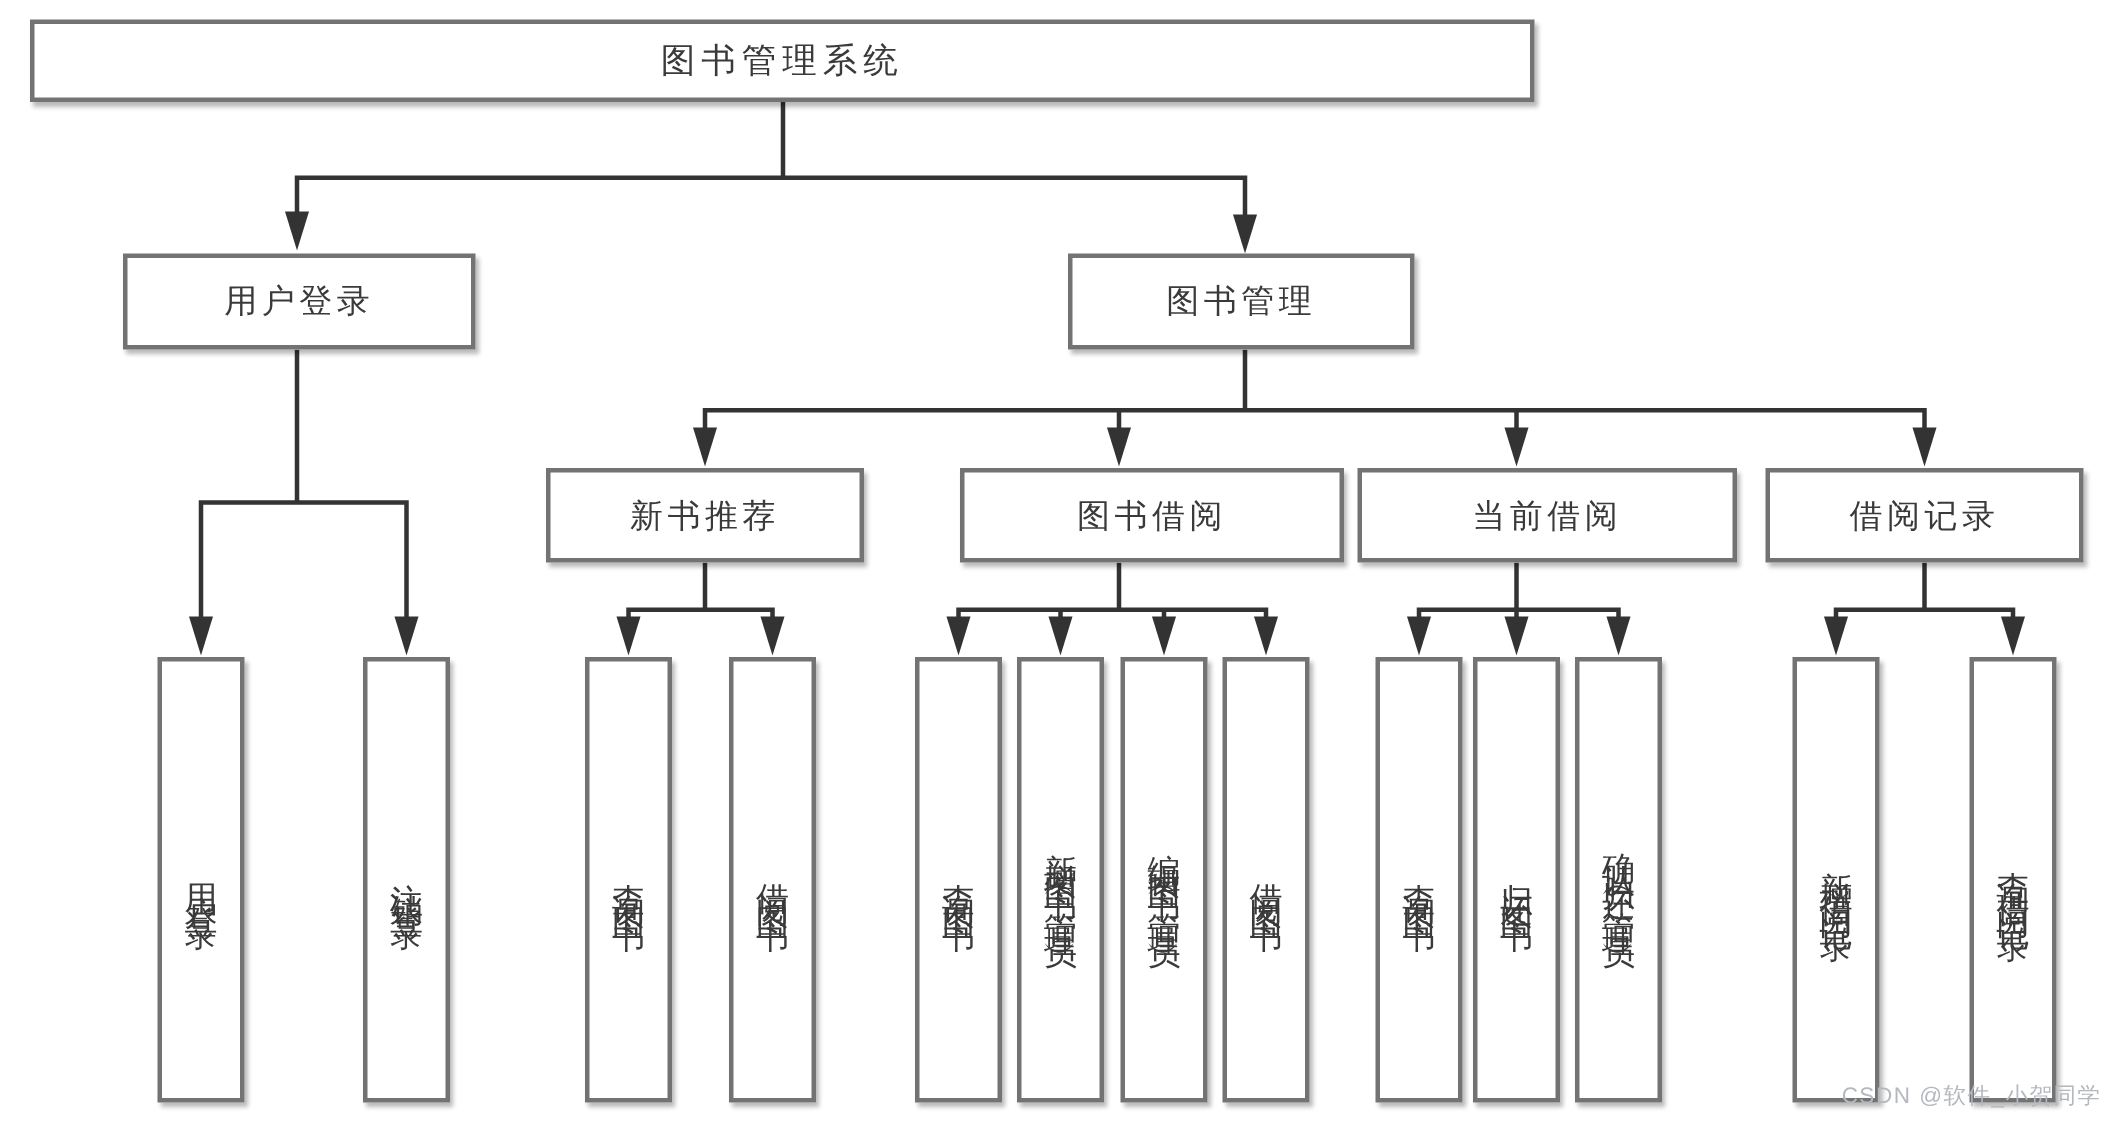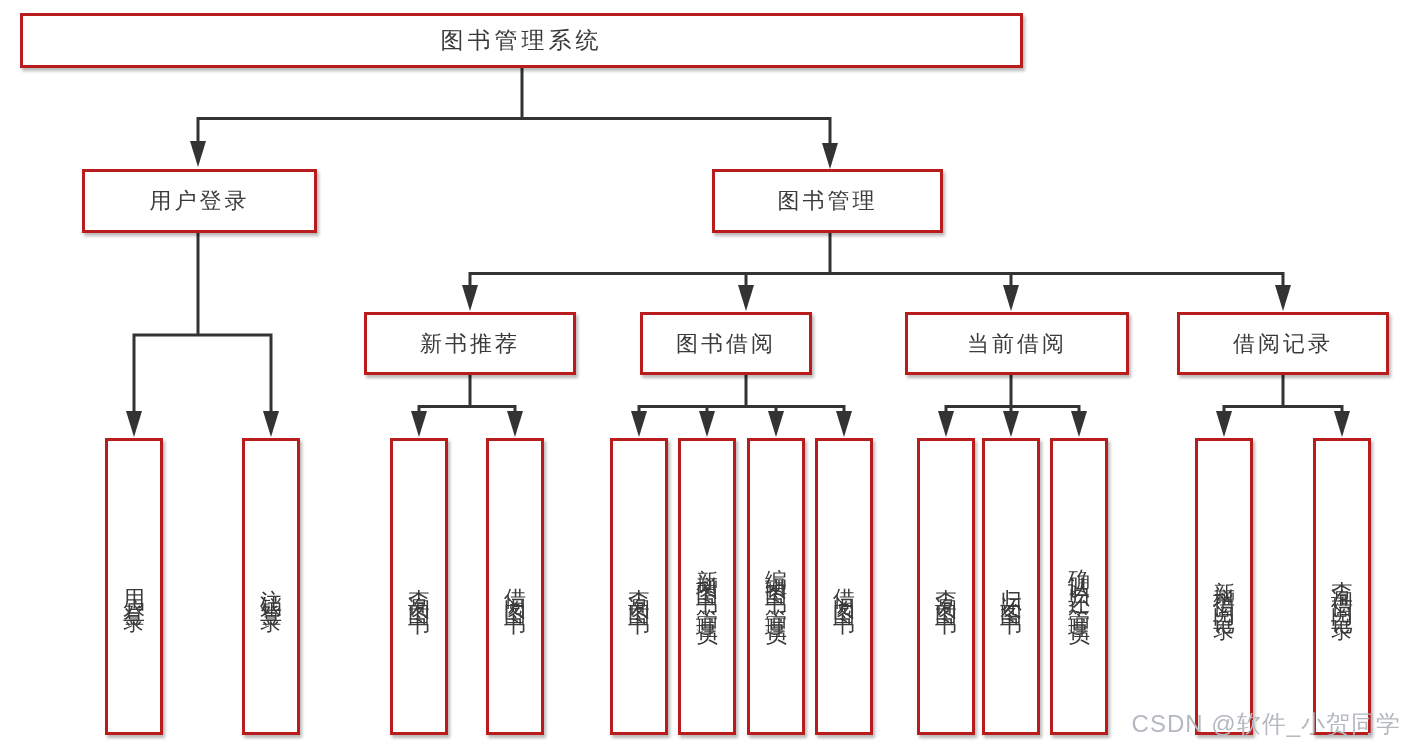--- a/index.html
+++ b/index.html
@@ -2,33 +2,33 @@
 <html><head>
 <meta charset="utf-8">
 <style>
   html,body { margin:0; padding:0; background:#ffffff; }
   .canvas {
     position:relative; width:1405px; height:747px; background:#ffffff;
     font-family:"Liberation Sans","DejaVu Sans",sans-serif; overflow:hidden;
   }
   svg.connectors { position:absolute; left:0; top:0; width:1405px; height:747px; }
   .box {
-    position:absolute; background:#ffffff; border:3px solid #b91c1c;
+    position:absolute; background:#ffffff; border:3px solid #737373;
     box-sizing:border-box; display:flex; align-items:center; justify-content:center;
     color:#3a3a3a; box-shadow:2px 3px 3px rgba(0,0,0,0.28);
   }
   .h-label { font-size:22px; letter-spacing:3px; white-space:nowrap; }
   .root-box .h-label { font-size:23px; letter-spacing:4px; }
   .leaf .v-label {
     writing-mode:vertical-rl; text-orientation:mixed;
     font-size:22px; letter-spacing:8px; line-height:1;
   }
   .watermark {
     position:absolute; right:4px; bottom:7px; z-index:5;
-    font-size:24px; letter-spacing:1px; color:#b4b8bf; white-space:nowrap;
+    font-size:15px; letter-spacing:1px; color:#b4b8bf; white-space:nowrap;
   }
 </style>
 </head>
 <body>
 
 <div class="canvas">
 
   <svg class="connectors" viewBox="0 0 1405 747" xmlns="http://www.w3.org/2000/svg">
     <path fill="none" stroke="#333333" stroke-width="3" d="M522 68 V120
          M196.5 118.5 H831.5
@@ -81,24 +81,24 @@
   <div class="box" style="left:82px;top:169px;width:235px;height:64px">
     <span class="h-label">用户登录</span>
   </div>
   <div class="box" style="left:364px;top:312px;width:212px;height:63px">
     <span class="h-label">新书推荐</span>
   </div>
 
   <div class="box" style="left:712px;top:169px;width:231px;height:64px">
     <span class="h-label">图书管理</span>
   </div>
-  <div class="box" style="left:640px;top:312px;width:172px;height:63px">
+  <div class="box" style="left:640px;top:312px;width:256px;height:63px">
     <span class="h-label">图书借阅</span>
   </div>
-  <div class="box" style="left:905px;top:312px;width:224px;height:63px">
+  <div class="box" style="left:905px;top:312px;width:253px;height:63px">
     <span class="h-label">当前借阅</span>
   </div>
   <div class="box" style="left:1177px;top:312px;width:212px;height:63px">
     <span class="h-label">借阅记录</span>
   </div>
 
   <div class="box leaf" style="left:105px;top:438px;width:58px;height:297px">
     <span class="v-label">用户登录</span>
   </div>
   <div class="box leaf" style="left:242px;top:438px;width:58px;height:297px">

